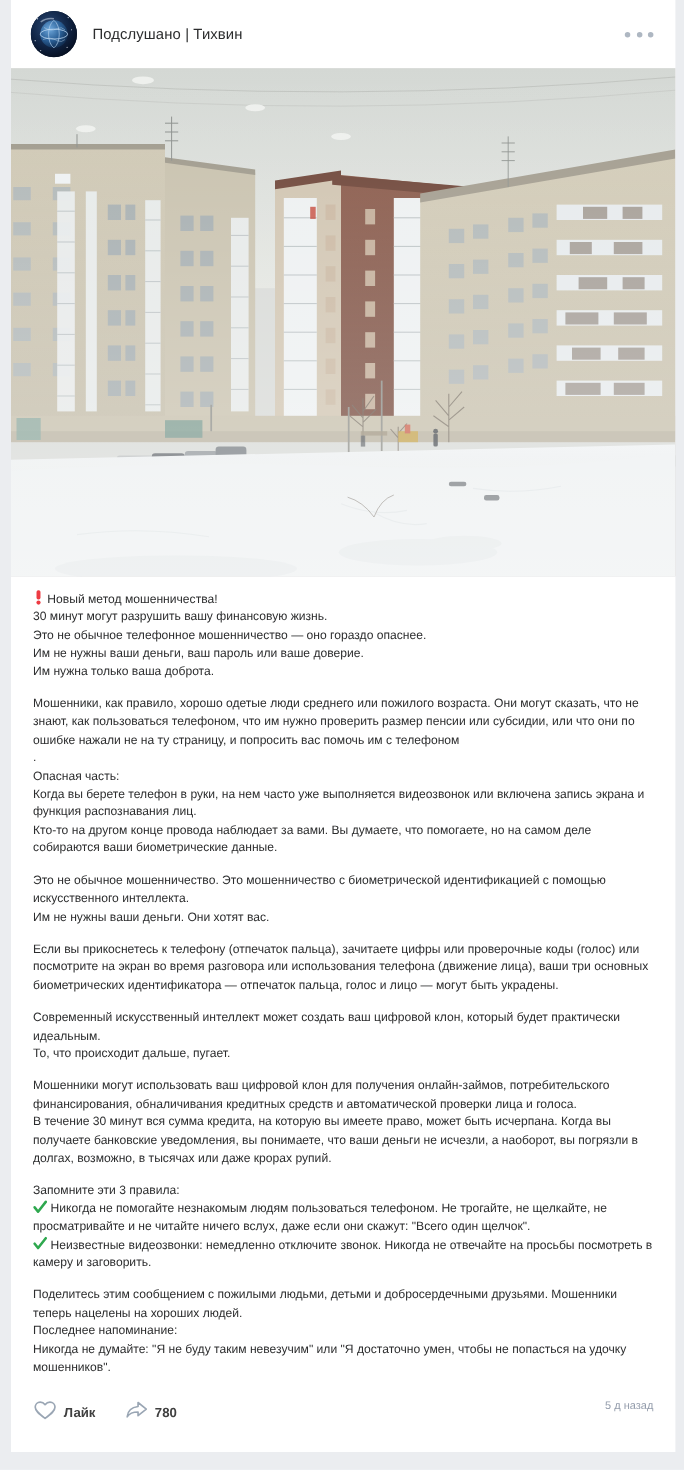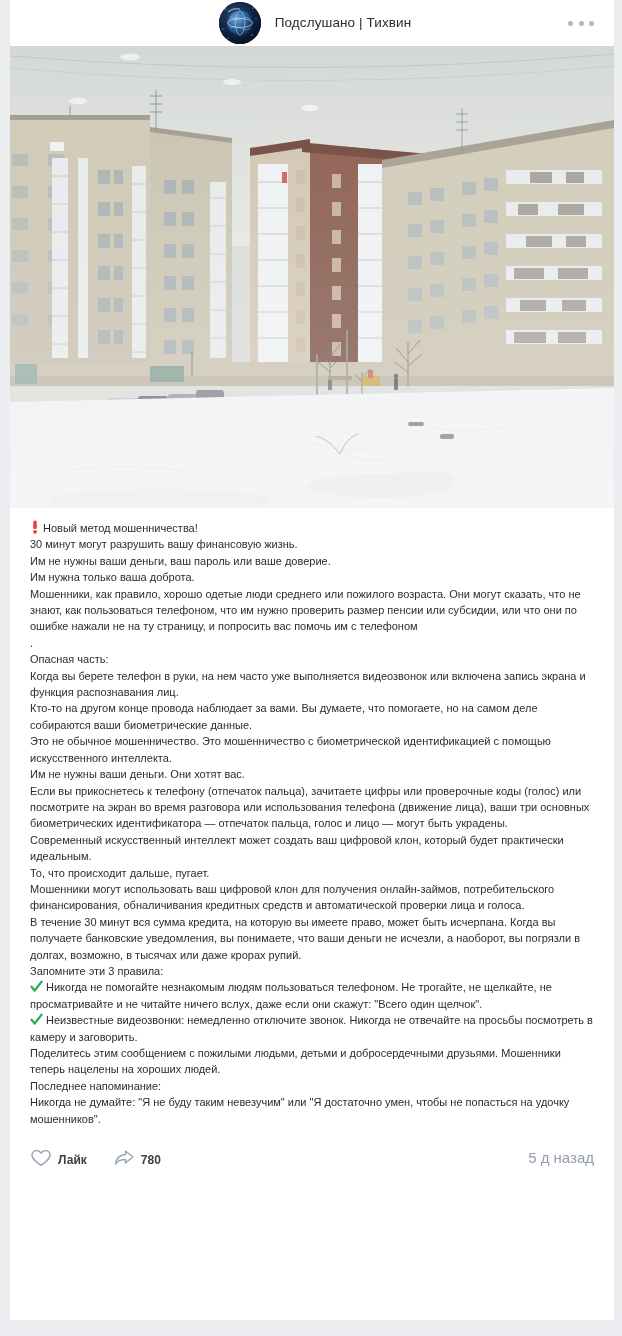--- a/index.html
+++ b/index.html
@@ -21,26 +21,25 @@
     left: 10px;
     top: 0;
     width: 604px;
     min-height: 1320px;
     background: #ffffff;
     border-radius: 0 0 0 0;
   }
 
   
   .post-header {
-    height: 46px;
+    height: 62px;
     display: flex;
     align-items: center;
     padding: 0 12px 0 18px;
     position: relative;
-    justify-content: center;
   }
   .avatar {
     width: 42px; height: 42px;
     border-radius: 50%;
     flex: 0 0 42px;
     overflow: hidden;
     position: relative;
     background: #0b1b33;
   }
   .avatar svg { display:block; width:100%; height:100%; }
@@ -87,21 +86,21 @@
 
   
   .post-text {
     padding: 12px 20px 6px 20px;
     font-size: 11px;
     line-height: 16.4px;
     color: #2c2d2e;
     letter-spacing: 0;
   }
   .post-text p { margin: 0; }
-  .post-text p.gap { }
+  .post-text p.gap { margin-top: 13px; }
 
   
   .ico {
     display: inline-block;
     vertical-align: -2px;
     margin-right: 3px;
   }
   .ico svg { display:block; }
 
   
@@ -121,21 +120,21 @@
   .act .lbl {
     font-size: 12px;
     color: #404040;
     margin-left: 6px;
     font-weight: 700;
   }
   .timestamp {
     position: absolute;
     right: 20px;
     top: 16px;
-    font-size: 15px;
+    font-size: 10px;
     color: #939cab;
   }
 </style>
 </head>
 <body>
 
 <div id="root">
   <div class="card">
 
     <div class="post-header">
@@ -459,20 +458,21 @@
     <div class="post-text">
       <p>
         <span class="ico">
           <svg width="10" height="14" viewBox="0 0 10 14">
             <rect x="3.2" y="0.5" width="3.6" height="8.6" rx="1.6" fill="#ed3b42"></rect>
             <circle cx="5" cy="11.8" r="1.9" fill="#ed3b42"></circle>
           </svg>
         </span><span>Новый метод мошенничества!</span>
       </p>
       <p>30 минут могут разрушить вашу финансовую жизнь.</p>
+      <p>Это не обычное телефонное мошенничество — оно гораздо опаснее.</p>
       <p>Им не нужны ваши деньги, ваш пароль или ваше доверие.</p>
       <p>Им нужна только ваша доброта.</p>
 
       <p class="gap">Мошенники, как правило, хорошо одетые люди среднего или пожилого возраста. Они могут сказать, что не знают, как пользоваться телефоном, что им нужно проверить размер пенсии или субсидии, или что они по ошибке нажали не на ту страницу, и попросить вас помочь им с телефоном</p>
       <p>.</p>
       <p>Опасная часть:</p>
       <p>Когда вы берете телефон в руки, на нем часто уже выполняется видеозвонок или включена запись экрана и функция распознавания лиц.</p>
       <p>Кто-то на другом конце провода наблюдает за вами. Вы думаете, что помогаете, но на самом деле собираются ваши биометрические данные.</p>
 
       <p class="gap">Это не обычное мошенничество. Это мошенничество с биометрической идентификацией с помощью искусственного интеллекта.</p>

